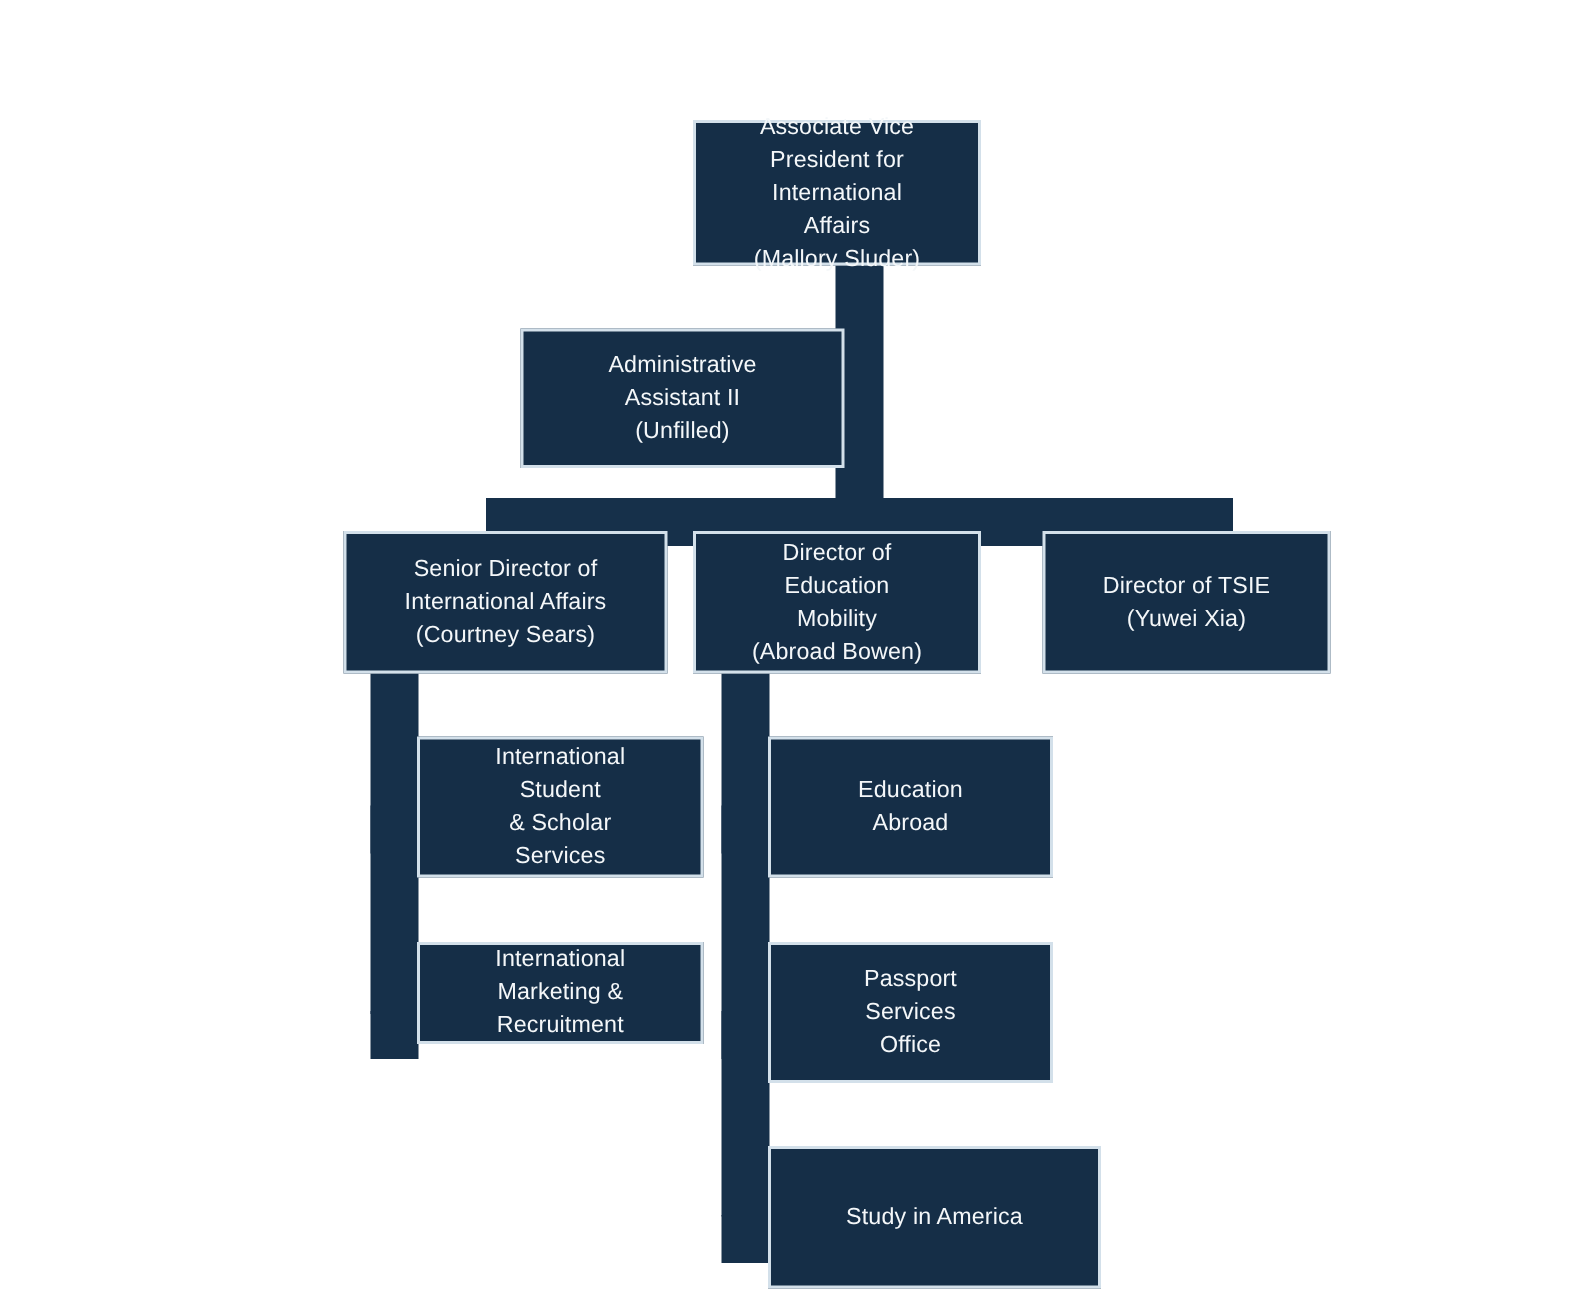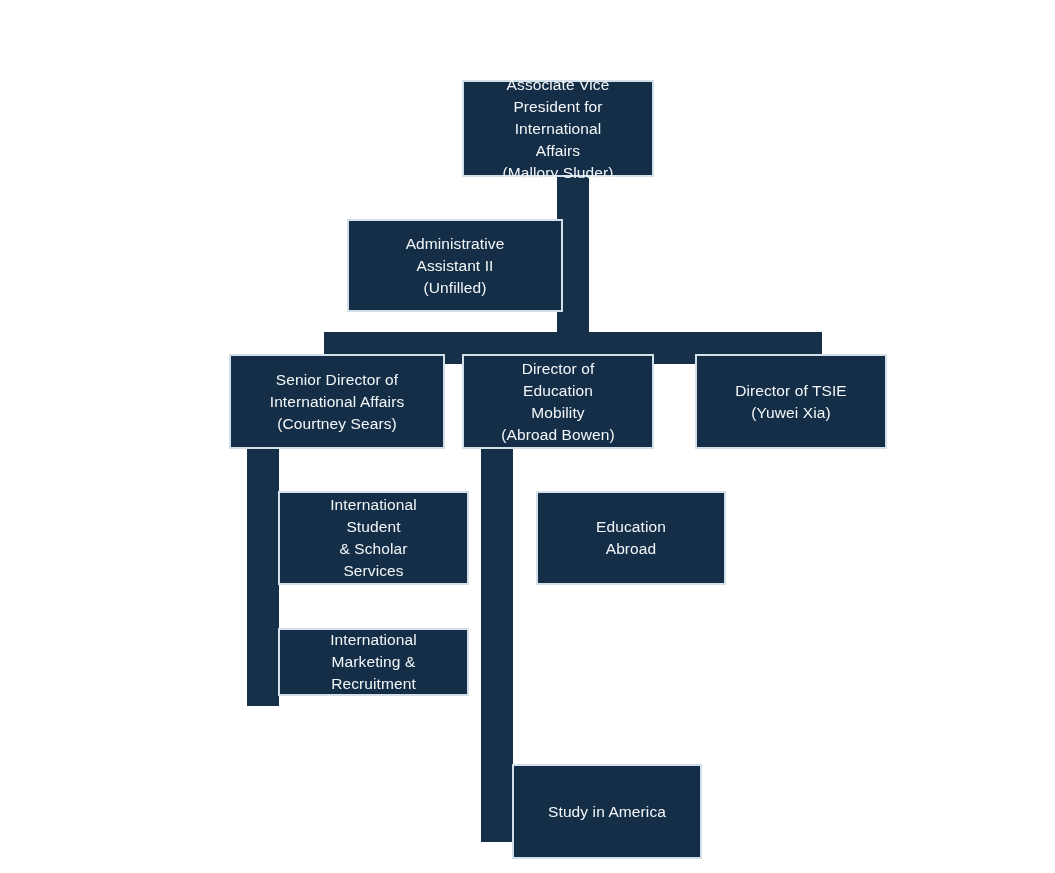--- a/index.html
+++ b/index.html
@@ -104,23 +104,27 @@
     <span class="node-label">Director of TSIE
 (Yuwei Xia)</span>
   </div>
 
   <div class="node" style="left:246px;top:596px;width:191px;height:68px">
     <span class="node-label">International
 Marketing &amp;
 Recruitment</span>
   </div>
 
-  <div class="node" style="left:504px;top:459px;width:190px;height:94px">
+  <div class="node" style="left:480px;top:459px;width:190px;height:94px">
     <span class="node-label">Education Abroad</span>
   </div>
 
+  <div class="node" style="left:480px;top:596px;width:190px;height:94px">
+    <span class="node-label">Passport Services
+Office</span>
+  </div>
 
-  <div class="node" style="left:480px;top:732px;width:190px;height:95px">
+  <div class="node" style="left:480px;top:732px;width:222px;height:95px">
     <span class="node-label">Study in America</span>
   </div>
 
   <div class="bottom-divider"></div>
 </div>
 
 </body></html>

